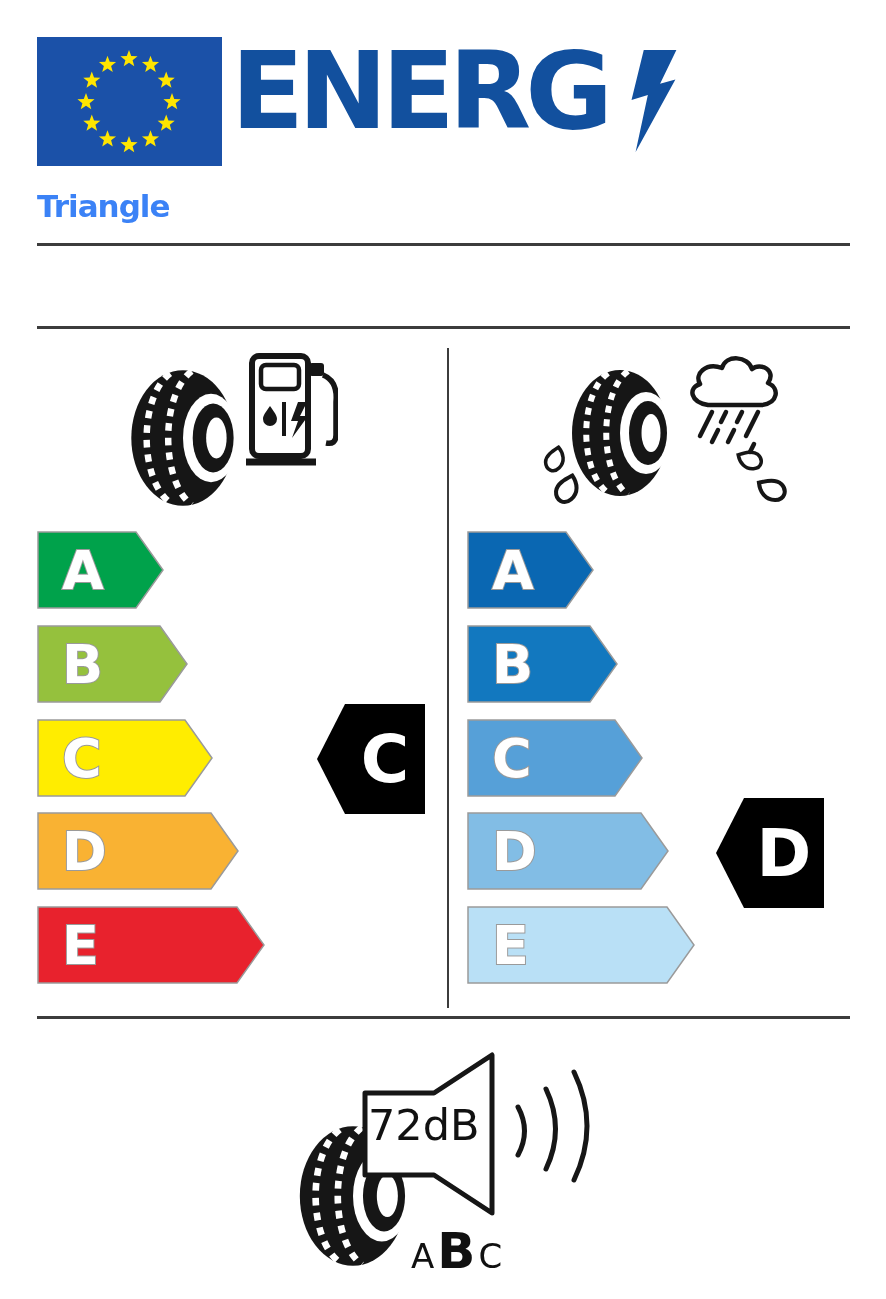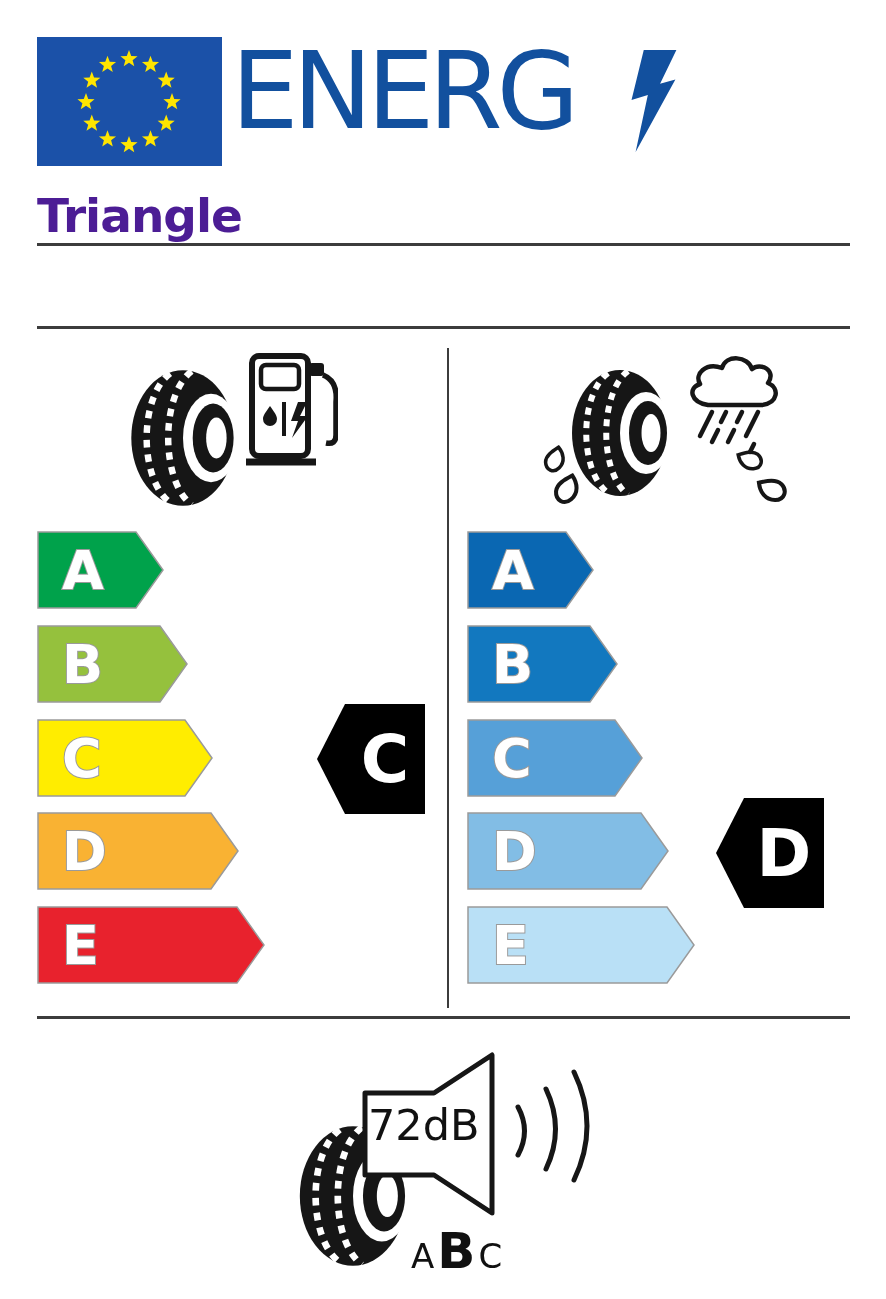--- a/index.html
+++ b/index.html
@@ -3,23 +3,23 @@
 <meta charset="utf-8">
 <style>
   html,body{margin:0;padding:0;background:#ffffff;}
   .label{position:relative;width:886px;height:1299px;background:#fff;overflow:hidden;
          font-family:"DejaVu Sans","Liberation Sans",sans-serif;}
   .abs{position:absolute;}
 
   
   .flag{left:37px;top:37px;}
   .energ{left:231px;top:36px;width:400px;height:110px;line-height:110px;
-         font-size:107px;font-weight:normal;letter-spacing:-6px;color:#12509e;}
+         font-size:107px;font-weight:bold;letter-spacing:-6px;color:#12509e;}
   .bolt{left:612px;top:50px;}
-  .brand{left:37px;top:188px;font-size:47px;font-weight:bold;color:#4c1d95;letter-spacing:-1px;}
+  .brand{left:37px;top:188px;font-size:31px;font-weight:bold;color:#3b82f6;letter-spacing:-1px;}
 
   .hrule{left:37px;width:813px;height:3px;background:#3c3c3c;}
   .hr1{top:243px;}
   .hr2{top:326px;}
   .hr3{top:1016px;}
   .vdiv{left:447px;top:348px;width:2px;height:660px;background:#3c3c3c;}
 
   
   .arrow-svg{position:absolute;}
   .arrow-letter{font-family:"DejaVu Sans","Liberation Sans",sans-serif;font-weight:bold;

